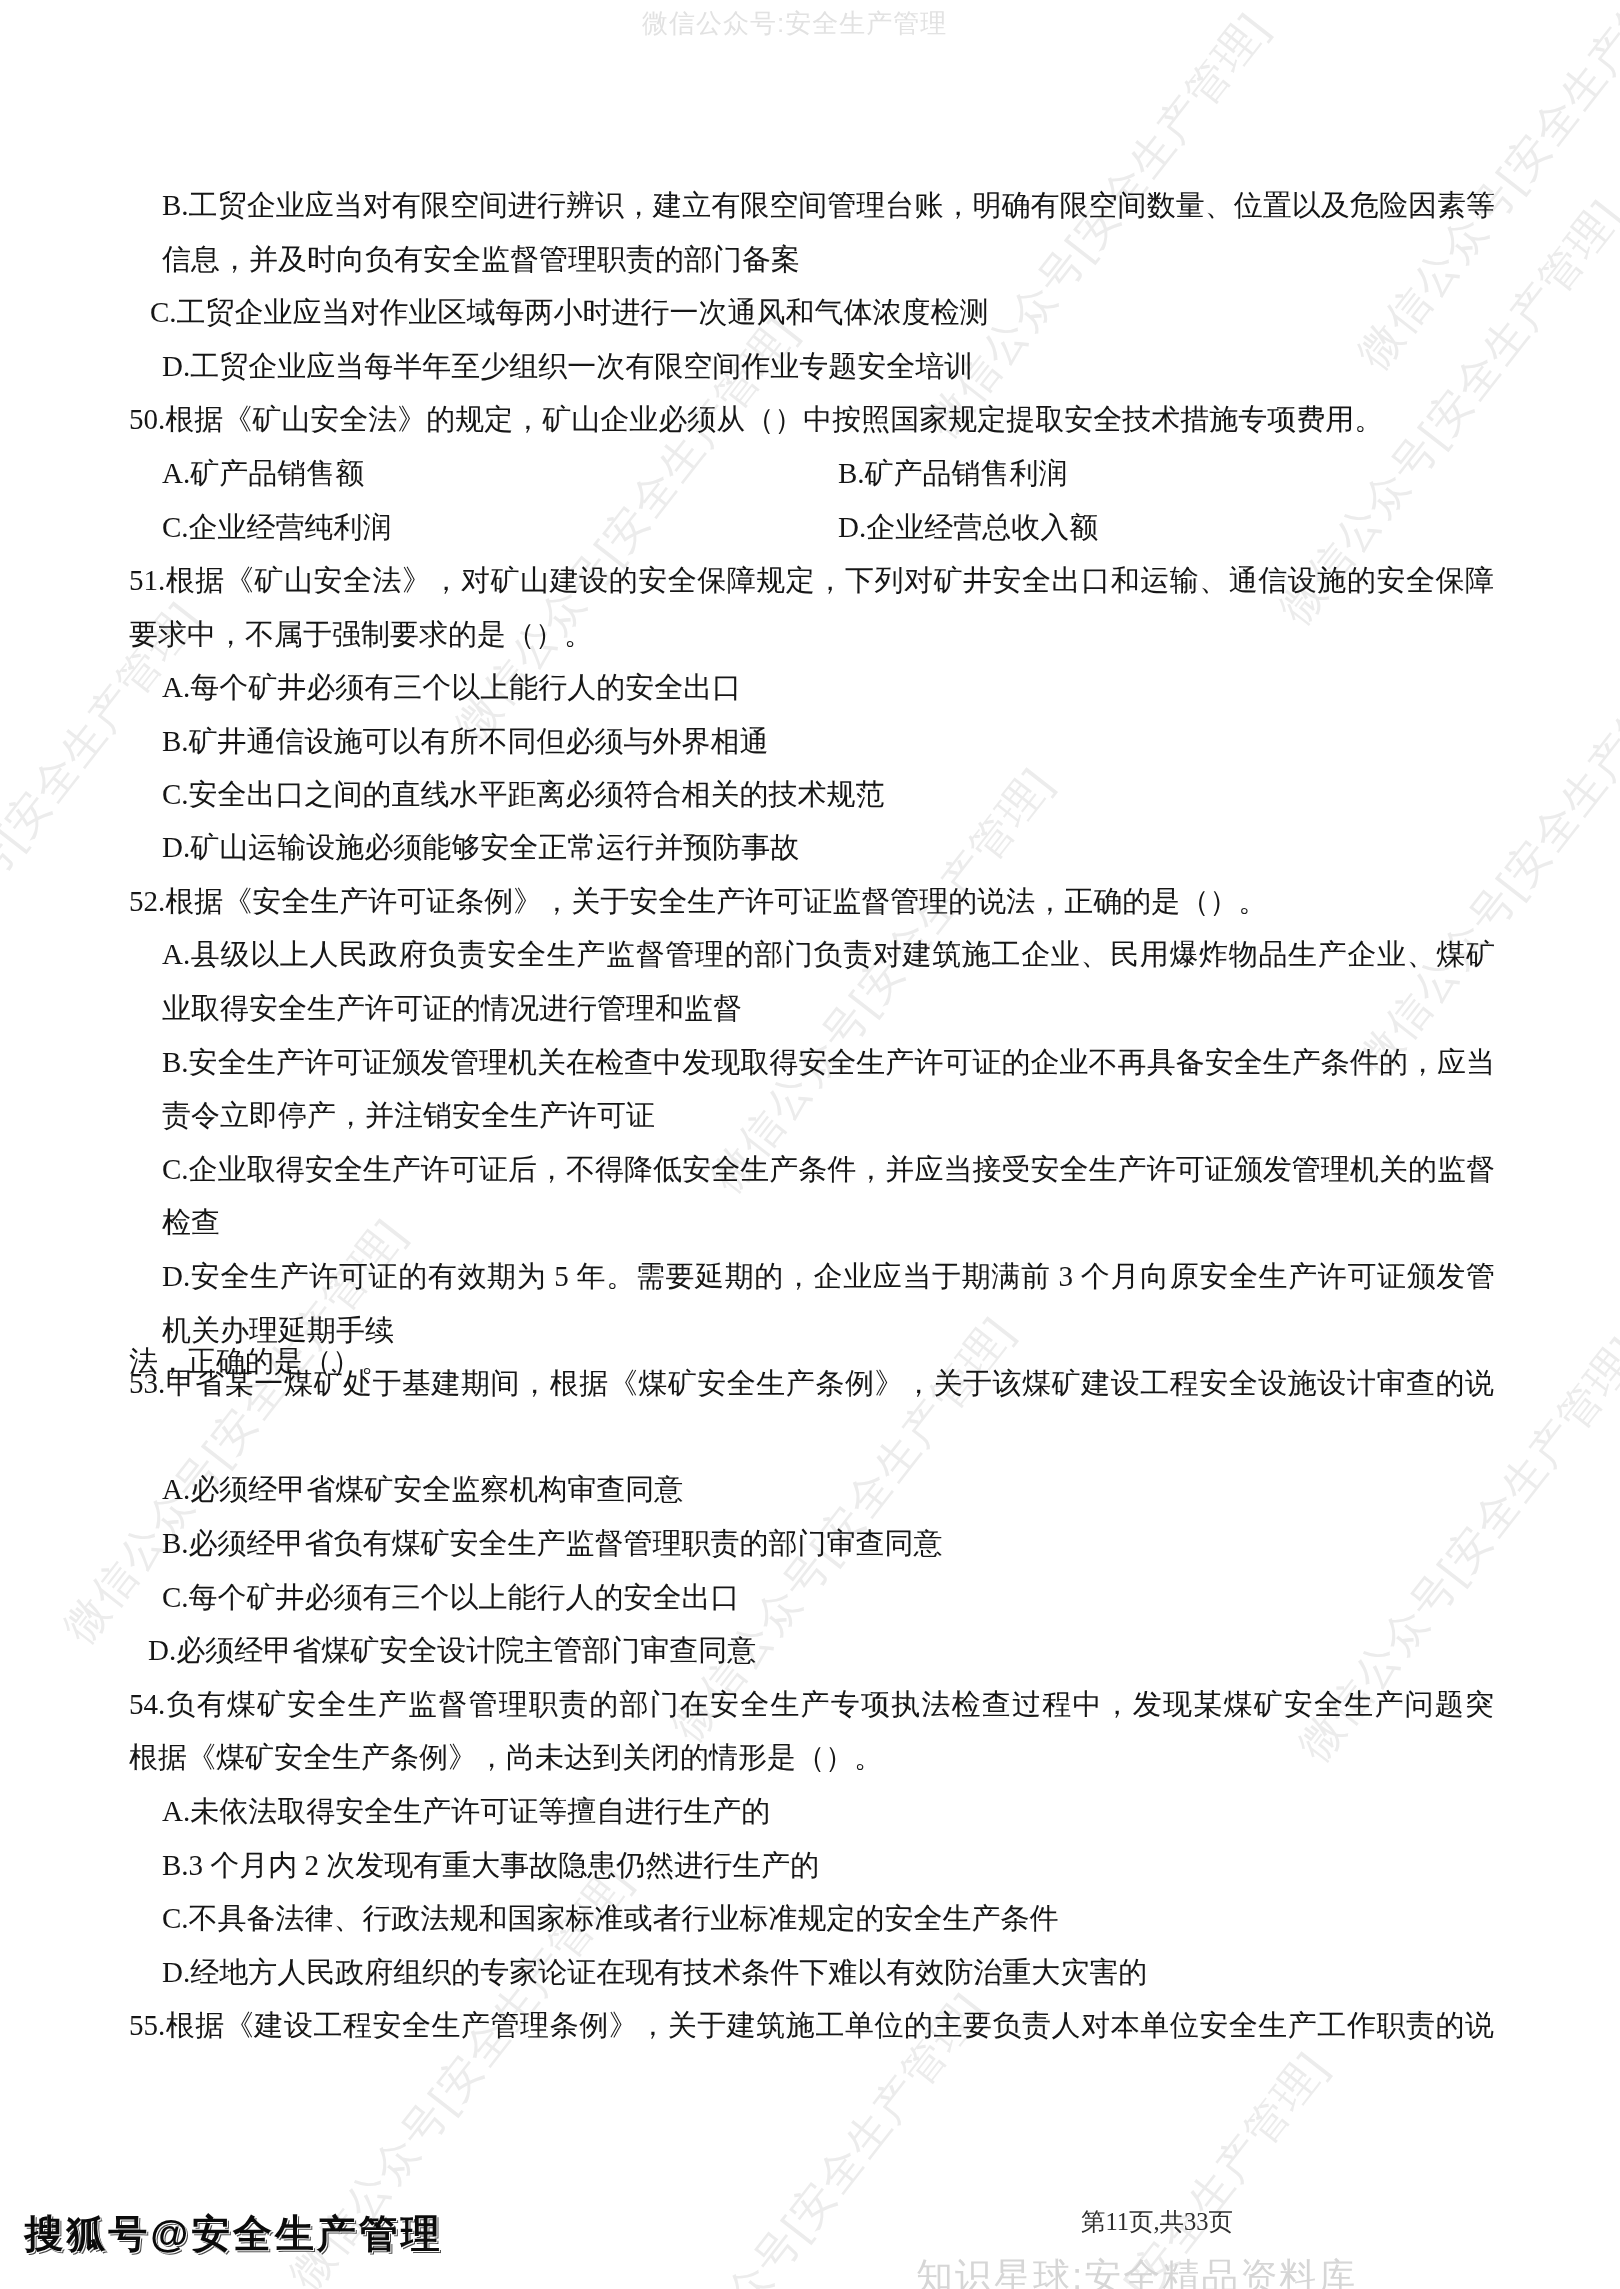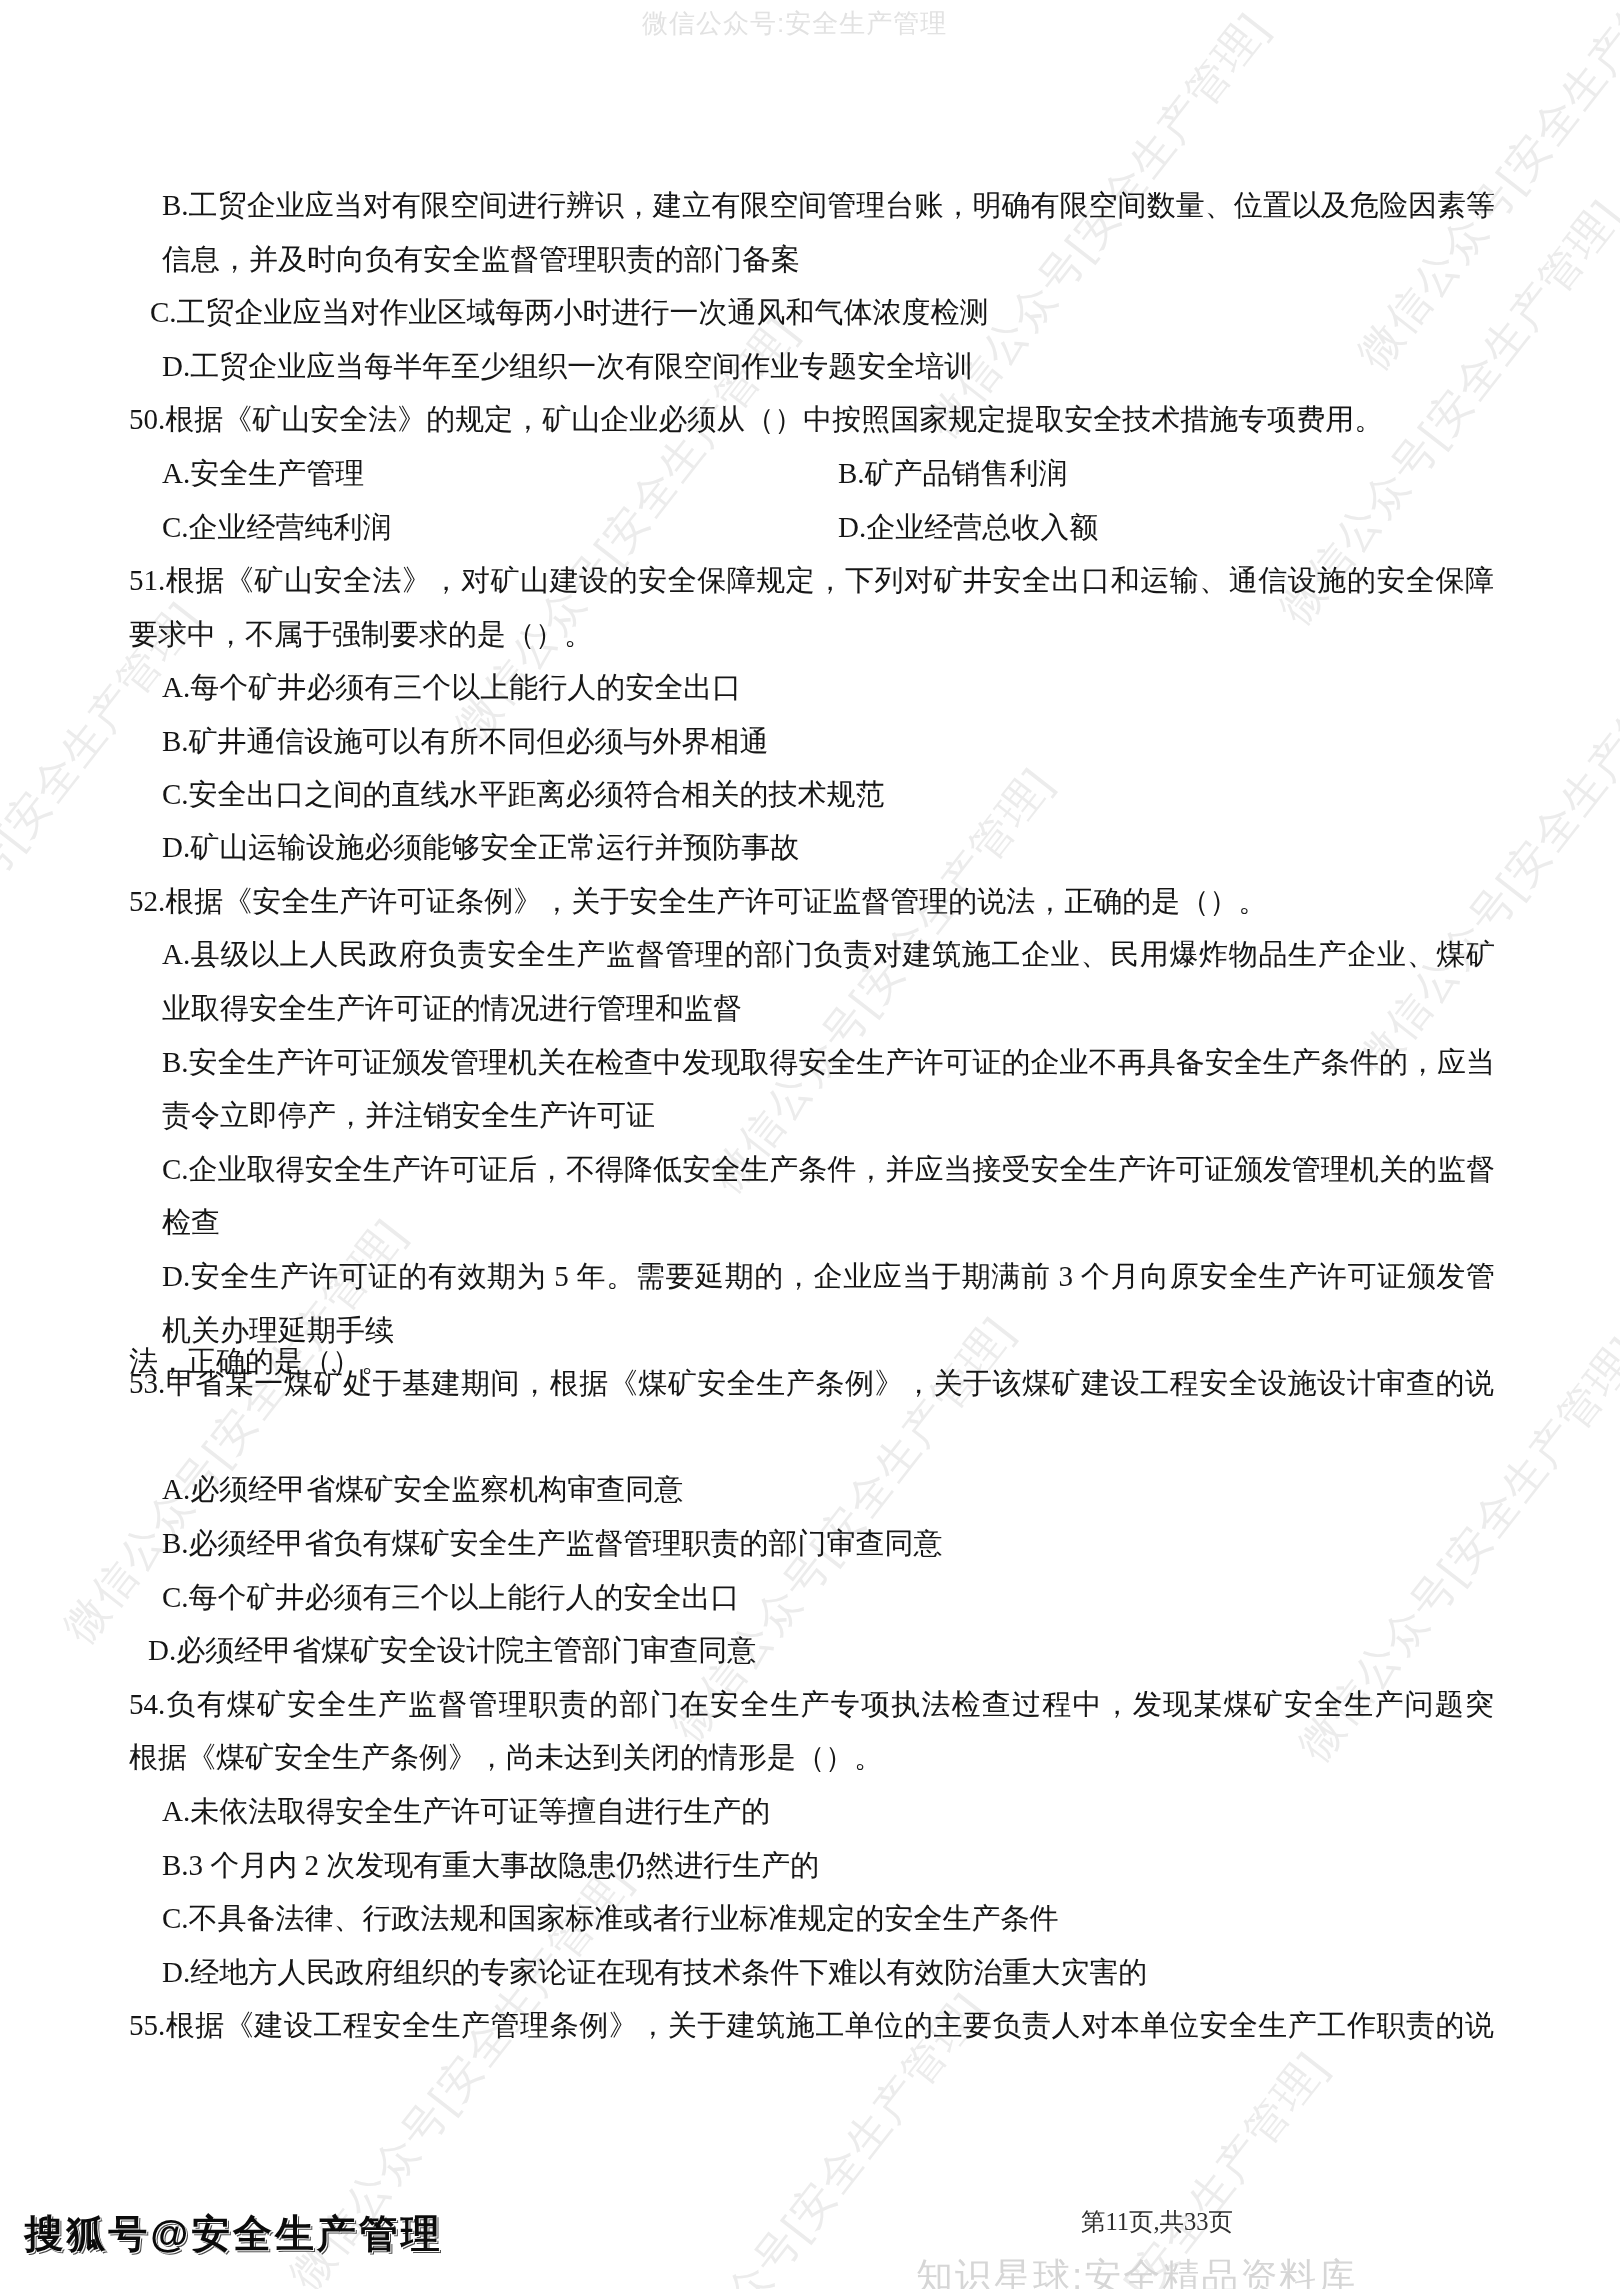--- a/index.html
+++ b/index.html
@@ -93,21 +93,21 @@
       <div class="wm" style="left: 461px; top: 2078px;">微信公众号[安全生产管理]</div>
       <div class="wm" style="left: 814px; top: 2205px;">微信公众号[安全生产管理]</div>
       <div class="wm" style="left: 1157px; top: 2264px;">微信公众号[安全生产管理]</div>
     </div>
   <div id="lines">
       <div class="line fill" style="left: 162px; top: 178px; width: 1333px;">B.工贸企业应当对有限空间进行辨识，建立有限空间管理台账，明确有限空间数量、位置以及危险因素等</div>
       <div class="line" style="left: 162px; top: 232px;">信息，并及时向负有安全监督管理职责的部门备案</div>
       <div class="line" style="left: 150px; top: 285px;">C.工贸企业应当对作业区域每两小时进行一次通风和气体浓度检测</div>
       <div class="line" style="left: 162px; top: 339px;">D.工贸企业应当每半年至少组织一次有限空间作业专题安全培训</div>
       <div class="line" style="left: 129px; top: 392px;">50.根据《矿山安全法》的规定，矿山企业必须从（）中按照国家规定提取安全技术措施专项费用。</div>
-      <div class="line" style="left: 162px; top: 446px;">A.安全生产管理</div>
+      <div class="line" style="left: 162px; top: 446px;">A.矿产品销售额</div>
       <div class="line" style="left: 838px; top: 446px;">B.矿产品销售利润</div>
       <div class="line" style="left: 162px; top: 500px;">C.企业经营纯利润</div>
       <div class="line" style="left: 838px; top: 500px;">D.企业经营总收入额</div>
       <div class="line fill" style="left: 129px; top: 553px; width: 1365px;">51.根据《矿山安全法》，对矿山建设的安全保障规定，下列对矿井安全出口和运输、通信设施的安全保障</div>
       <div class="line" style="left: 129px; top: 607px;">要求中，不属于强制要求的是（）。</div>
       <div class="line" style="left: 162px; top: 660px;">A.每个矿井必须有三个以上能行人的安全出口</div>
       <div class="line" style="left: 162px; top: 714px;">B.矿井通信设施可以有所不同但必须与外界相通</div>
       <div class="line" style="left: 162px; top: 767px;">C.安全出口之间的直线水平距离必须符合相关的技术规范</div>
       <div class="line" style="left: 162px; top: 820px;">D.矿山运输设施必须能够安全正常运行并预防事故</div>
       <div class="line" style="left: 129px; top: 874px;">52.根据《安全生产许可证条例》，关于安全生产许可证监督管理的说法，正确的是（）。</div>

